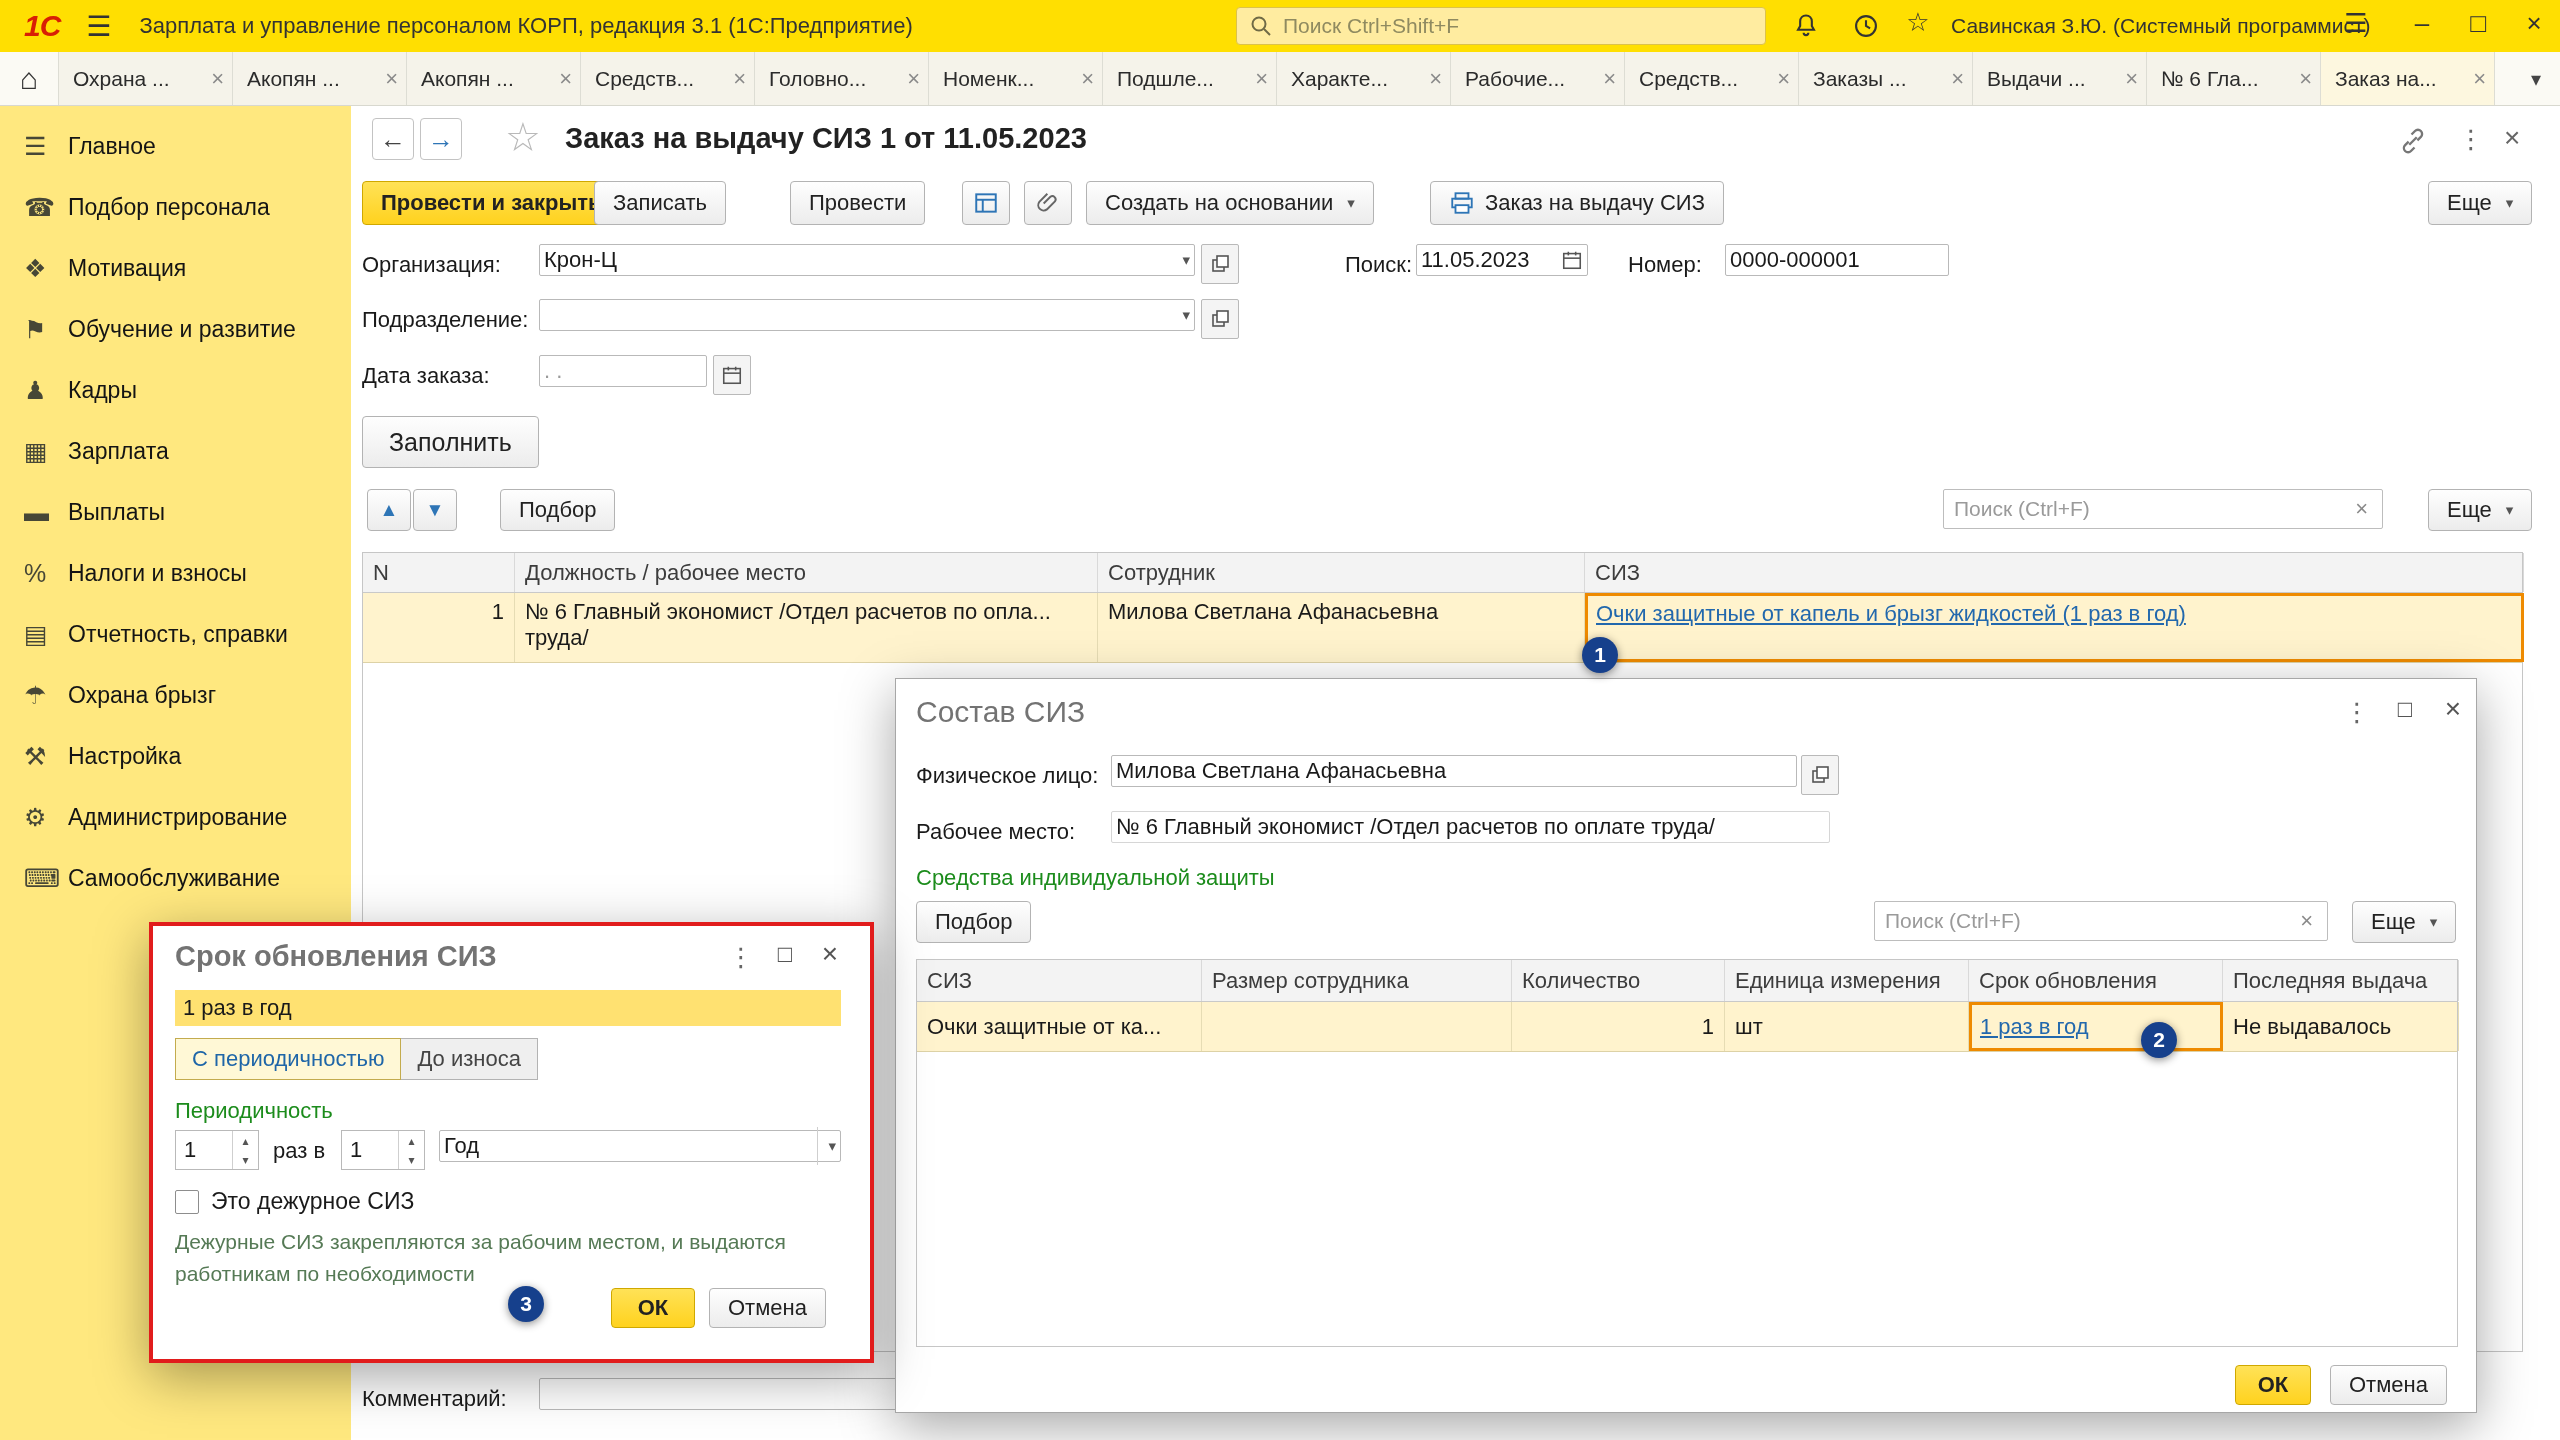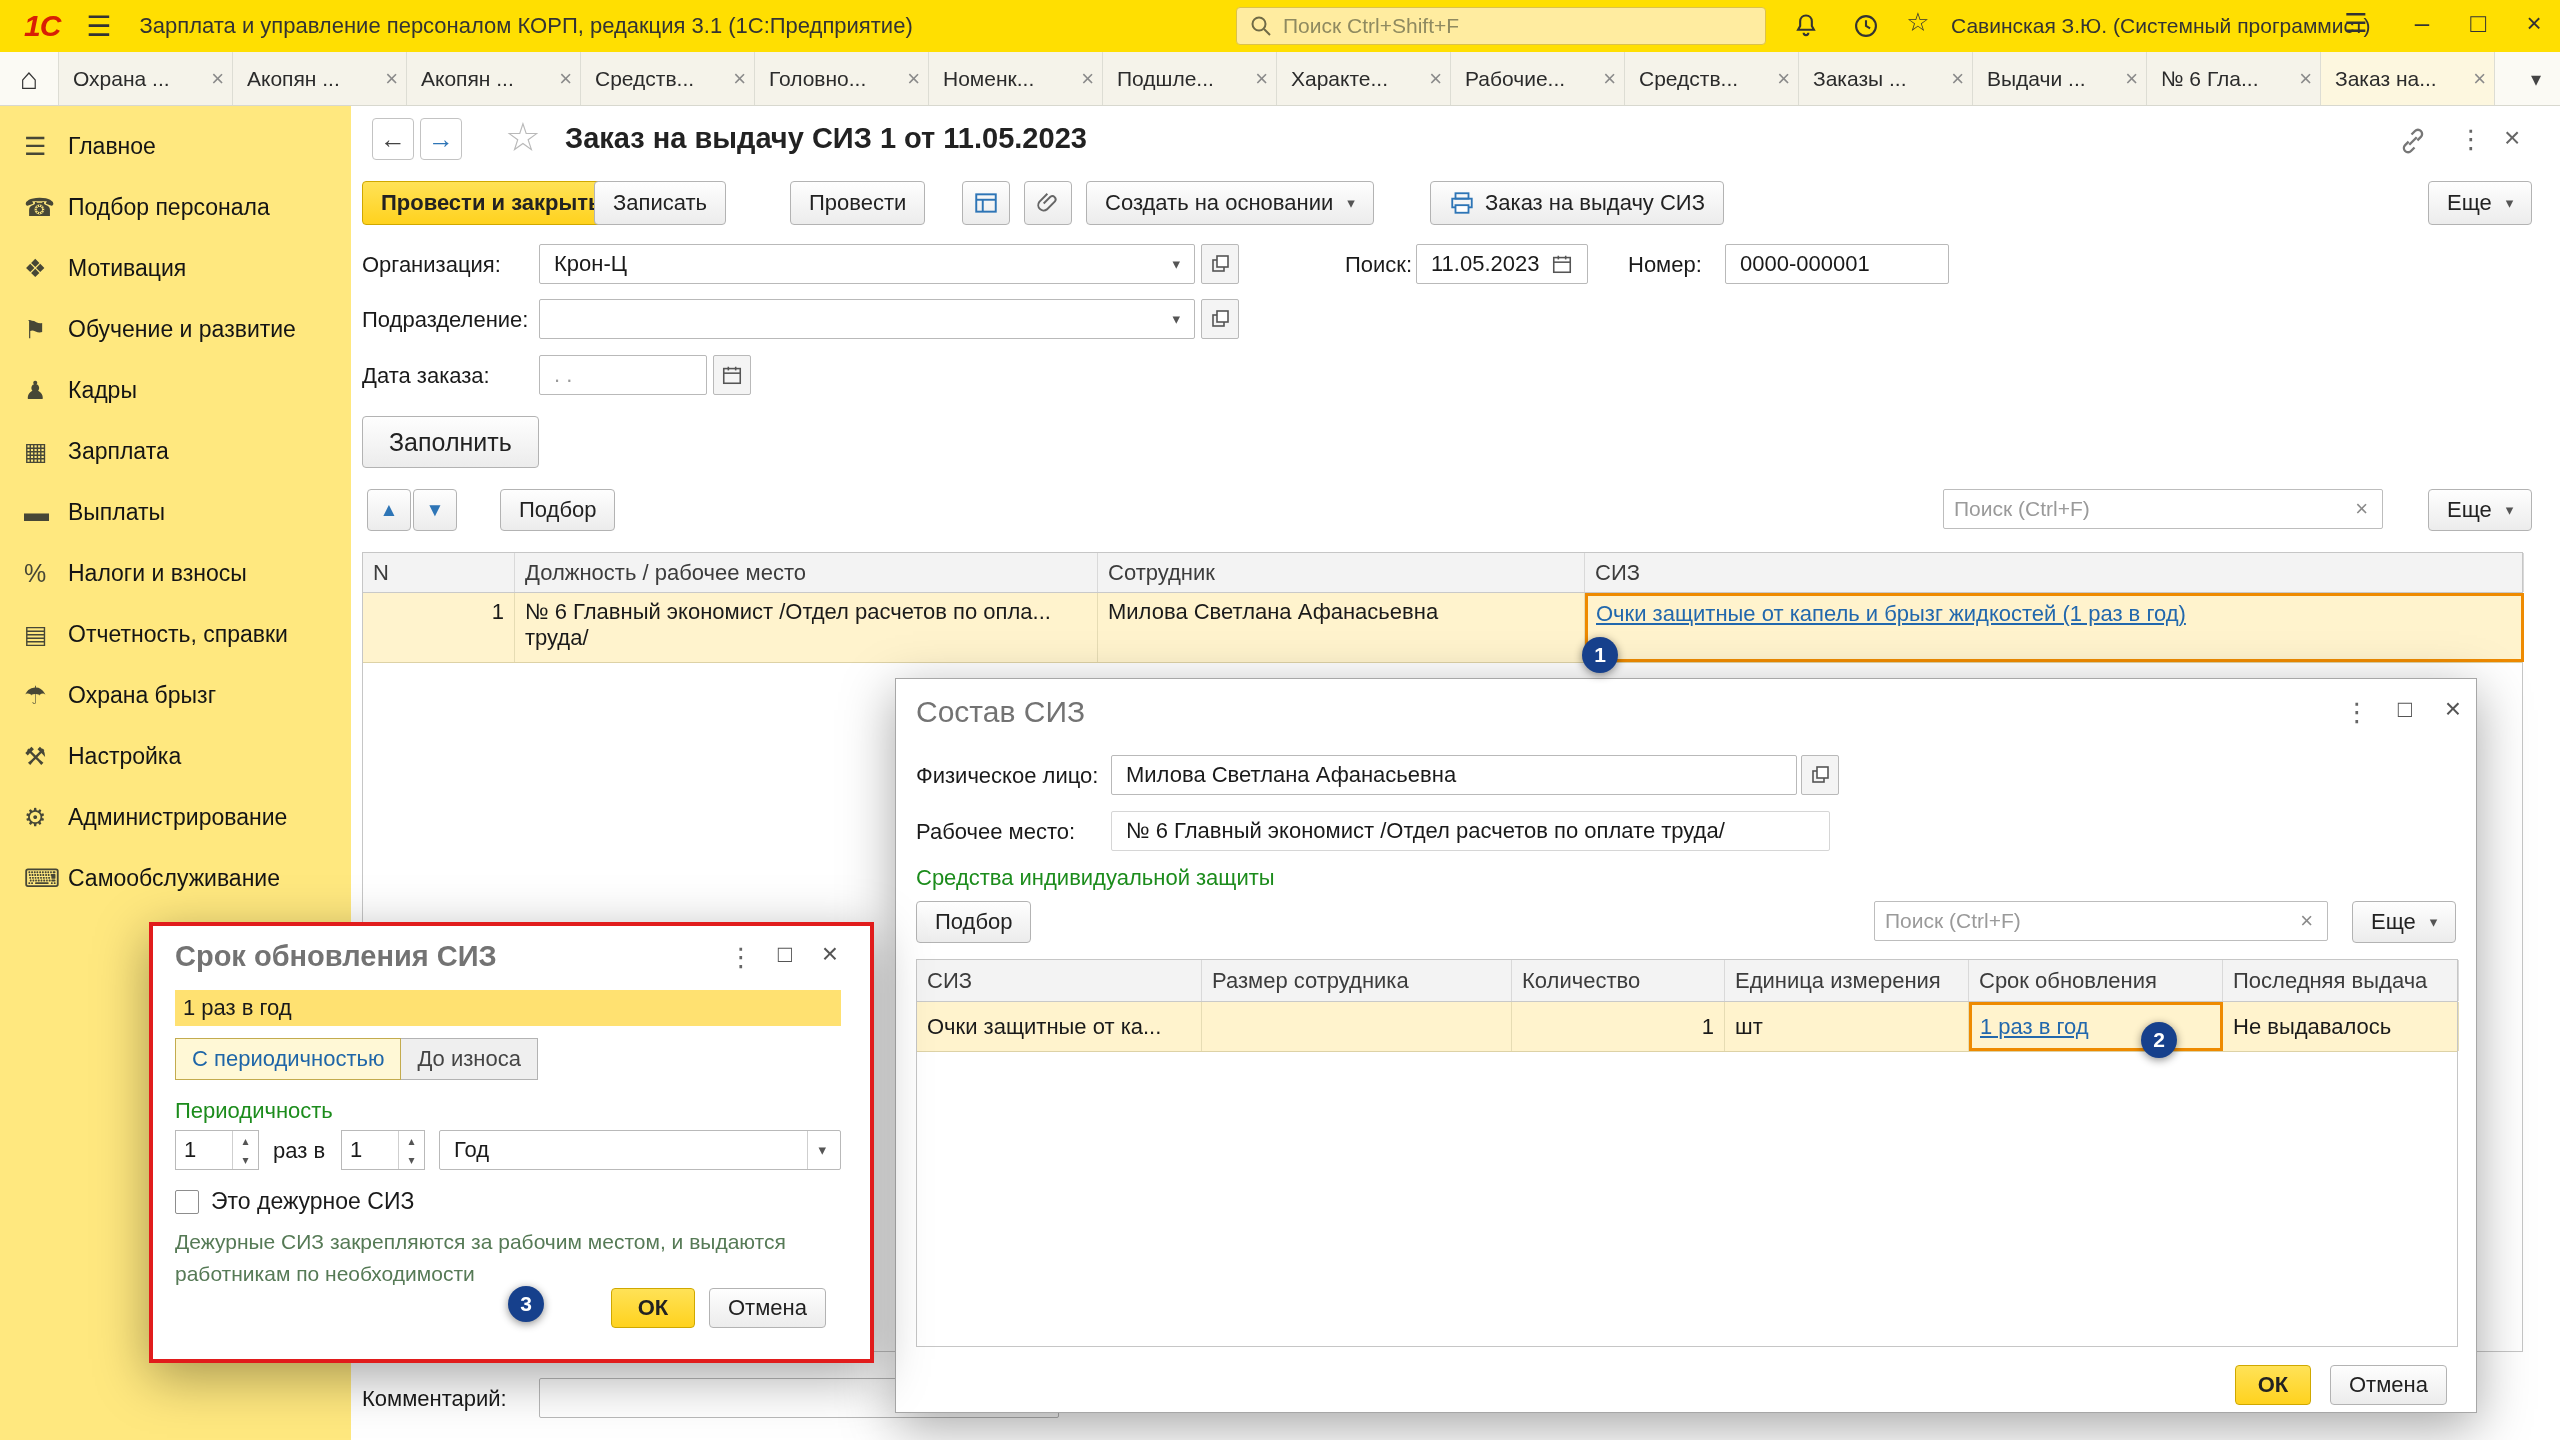--- a/index.html
+++ b/index.html
@@ -41,22 +41,22 @@
   .side-icon { width:44px; font-size:25px; color:#474736; }
   .side-lbl { font-size:23px; color:#141414; }
 
   
   .btn { display:inline-flex; align-items:center; gap:10px; height:44px; padding:0 18px;
          background:linear-gradient(#fefefe,#ececec); border:1px solid #b3b3b3; border-radius:4px;
          font-size:22px; color:#222; cursor:pointer; white-space:nowrap; }
   .btn.primary { background:linear-gradient(#ffe257,#ffd21e); border-color:#cfa800; font-weight:700; }
   .btn .caret { font-size:15px; color:#555; margin-left:4px; }
   .iconbtn { width:48px; justify-content:center; padding:0; }
-  .fld { background:#fff; border:1px solid #b9b9b9; height:40px; display:flex; align-items:center;
-         padding:0 14px; font-size:22px; border-radius:2px; }
+  .fld { background:#fff; border:1px solid #b9b9b9; height:32px; display:flex; align-items:center;
+         padding:0 4px; font-size:22px; border-radius:2px; }
   .fld .val { flex:1; white-space:nowrap; overflow:hidden; }
   .fld .caret { color:#555; font-size:15px; margin-left:8px; }
   .fld .ph { color:#9a9a9a; }
   .sq-btn { width:38px; height:40px; border:1px solid #b9b9b9; background:#f4f4f4; display:flex;
             align-items:center; justify-content:center; border-radius:2px; cursor:pointer; }
   .lnk { color:#2268ad; text-decoration:underline; cursor:pointer; }
   .glnk { color:#1c8c1c; cursor:pointer; }
   .search-box { background:#fff; border:1px solid #bdbdbd; border-radius:2px; height:40px;
                 display:flex; align-items:center; padding:0 10px; }
   .search-box .ph { color:#9a9a9a; font-size:21px; flex:1; }

